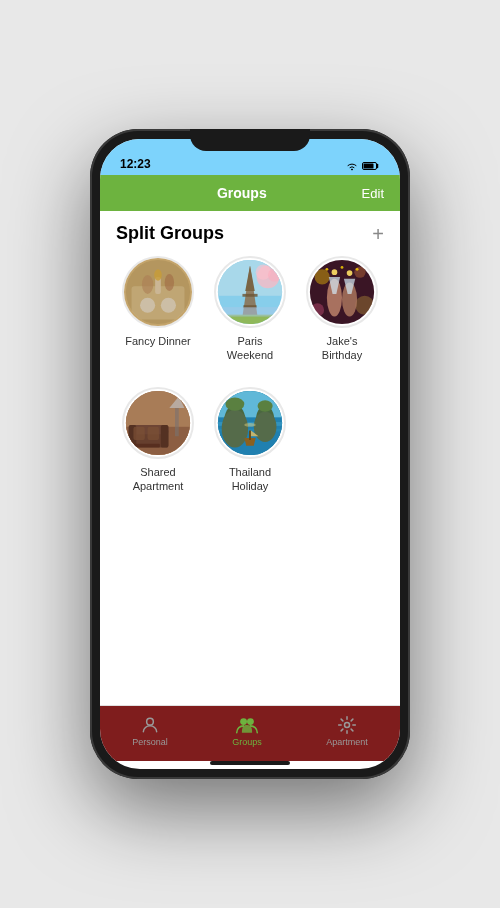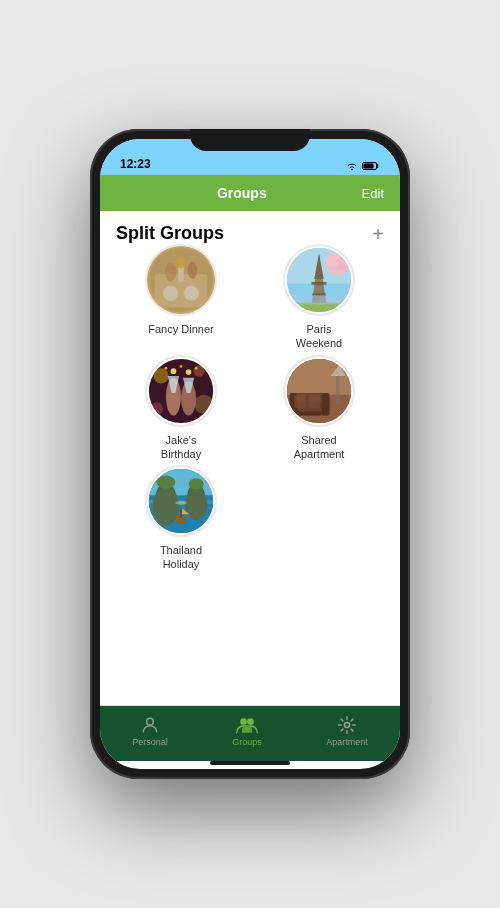--- a/index.html
+++ b/index.html
@@ -100,60 +100,60 @@
       flex: 1;
       overflow-y: auto;
       background: #fff;
       padding: 12px 16px;
     }
 
     .section-header {
       display: flex;
       align-items: center;
       justify-content: space-between;
-      margin-bottom: 0;
+      margin-bottom: 12px;
     }
 
     .section-title {
       font-size: 18px;
       font-weight: 700;
       color: #000;
     }
 
     .add-btn {
       font-size: 20px;
       color: #888;
       line-height: 1;
     }
 
     
     .groups-grid {
       display: grid;
-      grid-template-columns: repeat(2, 1fr);
-      gap: 4px 8px;
+      grid-template-columns: repeat(3, 1fr);
+      gap: 24px 8px;
     }
 
     .group-item {
       display: flex;
       flex-direction: column;
       align-items: center;
       cursor: pointer;
     }
 
     .group-label {
       font-size: 11px;
       color: #333;
       text-align: center;
       line-height: 1.3;
     }
 
     
     .tab-bar {
       height: 56px;
-      background: #14532d;
+      background: #7f1d1d;
       border-top: 1px solid #e0e0e0;
       display: flex;
       align-items: center;
       justify-content: space-around;
       flex-shrink: 0;
       padding-bottom: 6px;
     }
 
     .tab-item {
       display: flex;

